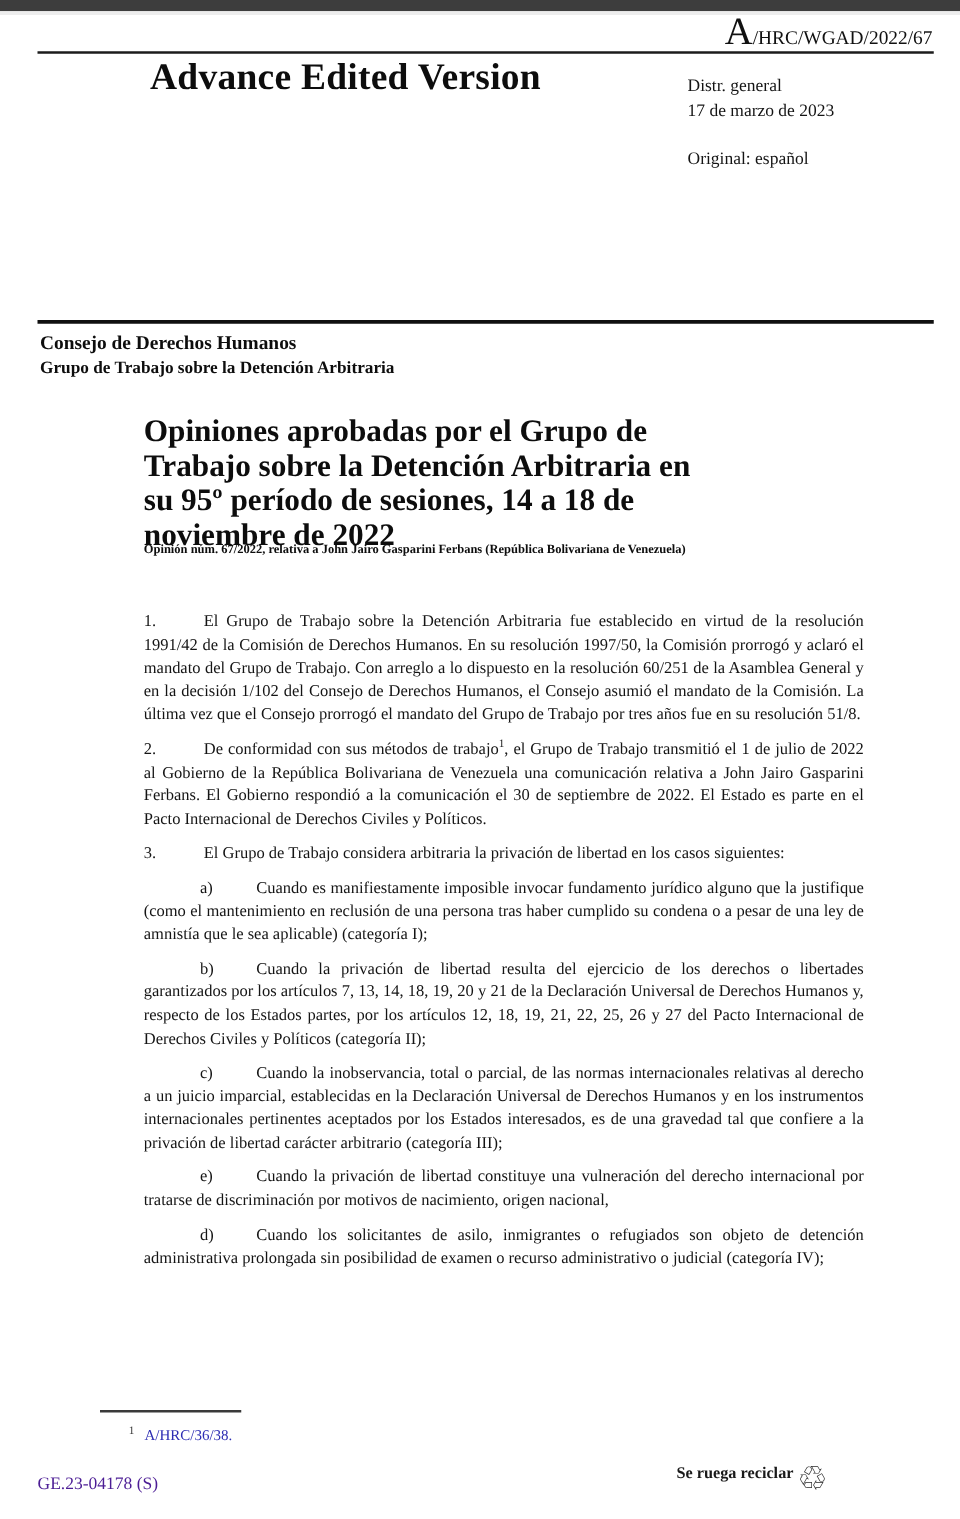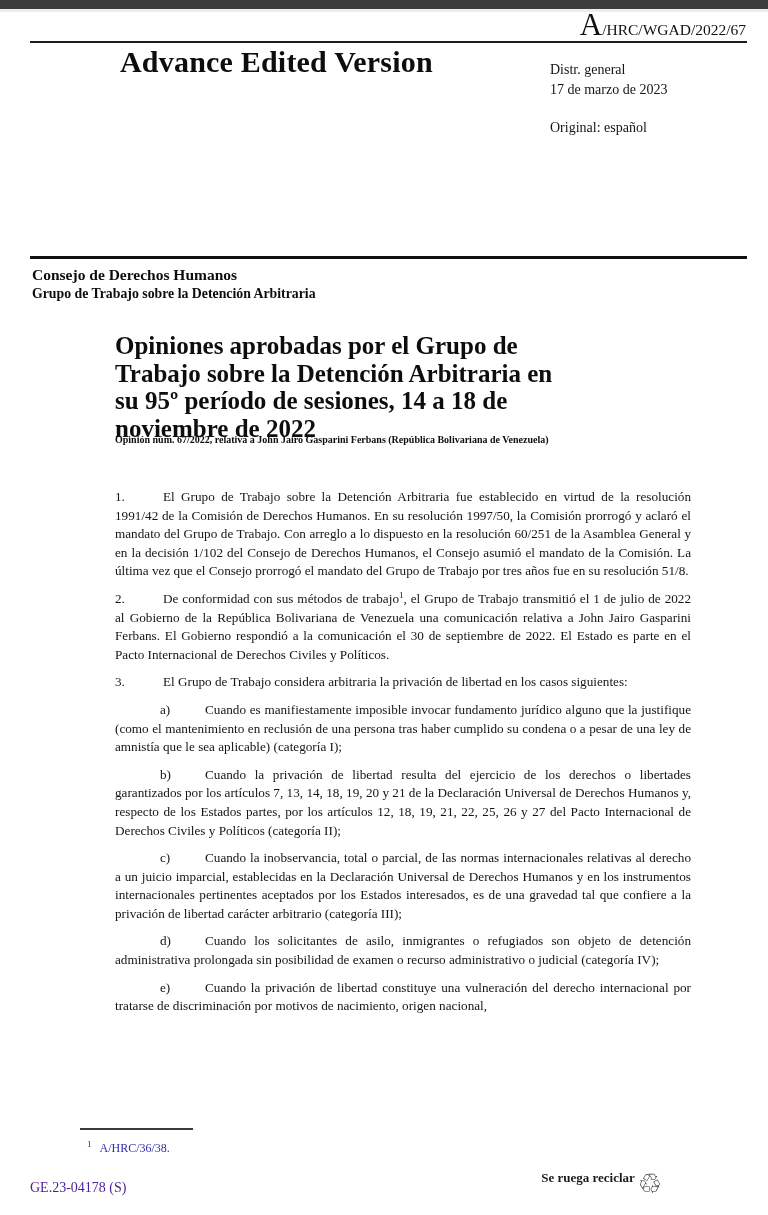--- a/index.html
+++ b/index.html
@@ -36,21 +36,21 @@
   .body-block{left:115px;top:488px;width:576px;font-size:13.2px;line-height:18.6px;text-align:justify;color:#141414;}
   .para{margin:0 0 9px 0;}
   .para:last-child{margin-bottom:0;}
   .pnum{display:inline-block;width:48px;}
   .sub-para{text-indent:45px;}
   .plabel{display:inline-block;width:45px;text-indent:0;}
   sup.fnref{font-size:9px;vertical-align:super;line-height:0;}
 
   
   .footnote-rule{left:80px;top:1128px;width:113px;height:2px;background:#3a3a3a;}
-  .footnote{left:87px;top:1136px;font-size:12px;line-height:16px;}
+  .footnote{left:103px;top:1136px;font-size:12px;line-height:16px;}
   .footnote .fn-num{color:#333;font-size:9px;vertical-align:super;margin-right:8px;}
   .footnote a{color:#2d2db3;text-decoration:none;}
 
   
   .footer-left{left:30px;top:1180px;font-size:14px;color:#4c1d95;}
   .footer-right{right:106px;top:1170px;display:flex;align-items:flex-start;gap:3px;}
   .recycle-text{font-size:13px;font-weight:700;color:#1a1a1a;white-space:nowrap;}
   .recycle-glyph{font-family:"DejaVu Sans", sans-serif;font-size:27px;color:#2b2b2b;line-height:27px;}
 </style>
 </head>
@@ -88,23 +88,23 @@
   <div class="para"><span class="pnum">2.</span><span>De conformidad con sus métodos de trabajo</span><sup class="fnref">1</sup><span>, el Grupo de Trabajo transmitió el 1 de julio de 2022 al Gobierno de la República Bolivariana de Venezuela una comunicación relativa a John Jairo Gasparini Ferbans. El Gobierno respondió a la comunicación el 30 de septiembre de 2022. El Estado es parte en el Pacto Internacional de Derechos Civiles y Políticos.</span></div>
 
   <div class="para"><span class="pnum">3.</span><span>El Grupo de Trabajo considera arbitraria la privación de libertad en los casos siguientes:</span></div>
 
   <div class="para sub-para"><span class="plabel">a)</span><span>Cuando es manifiestamente imposible invocar fundamento jurídico alguno que la justifique (como el mantenimiento en reclusión de una persona tras haber cumplido su condena o a pesar de una ley de amnistía que le sea aplicable) (categoría I);</span></div>
 
   <div class="para sub-para"><span class="plabel">b)</span><span>Cuando la privación de libertad resulta del ejercicio de los derechos o libertades garantizados por los artículos 7, 13, 14, 18, 19, 20 y 21 de la Declaración Universal de Derechos Humanos y, respecto de los Estados partes, por los artículos 12, 18, 19, 21, 22, 25, 26 y 27 del Pacto Internacional de Derechos Civiles y Políticos (categoría II);</span></div>
 
   <div class="para sub-para"><span class="plabel">c)</span><span>Cuando la inobservancia, total o parcial, de las normas internacionales relativas al derecho a un juicio imparcial, establecidas en la Declaración Universal de Derechos Humanos y en los instrumentos internacionales pertinentes aceptados por los Estados interesados, es de una gravedad tal que confiere a la privación de libertad carácter arbitrario (categoría III);</span></div>
 
+  <div class="para sub-para"><span class="plabel">e)</span><span>Cuando la privación de libertad constituye una vulneración del derecho internacional por tratarse de discriminación por motivos de nacimiento, origen nacional,</span></div>
+
   <div class="para sub-para"><span class="plabel">d)</span><span>Cuando los solicitantes de asilo, inmigrantes o refugiados son objeto de detención administrativa prolongada sin posibilidad de examen o recurso administrativo o judicial (categoría IV);</span></div>
-
-  <div class="para sub-para"><span class="plabel">e)</span><span>Cuando la privación de libertad constituye una vulneración del derecho internacional por tratarse de discriminación por motivos de nacimiento, origen nacional,</span></div>
 </div>
 
 <div class="abs footnote-rule"></div>
 
 <div class="abs footnote"><span class="fn-num">1</span><a href="#">A/HRC/36/38.</a></div>
 
 <div class="abs footer-left">GE.23-04178  (S)</div>
 
 <div class="abs footer-right">
   <span class="recycle-text">Se ruega reciclar</span>

